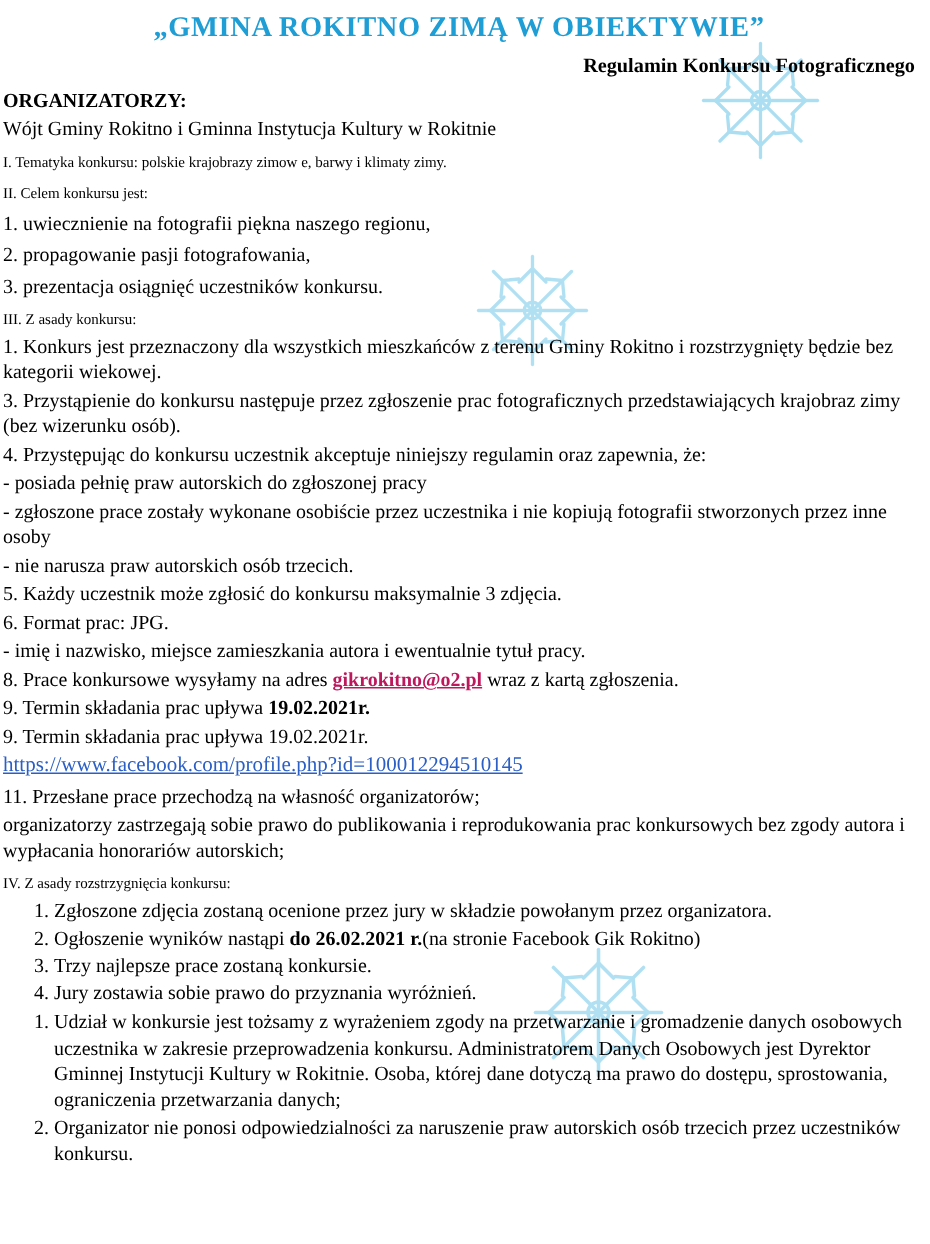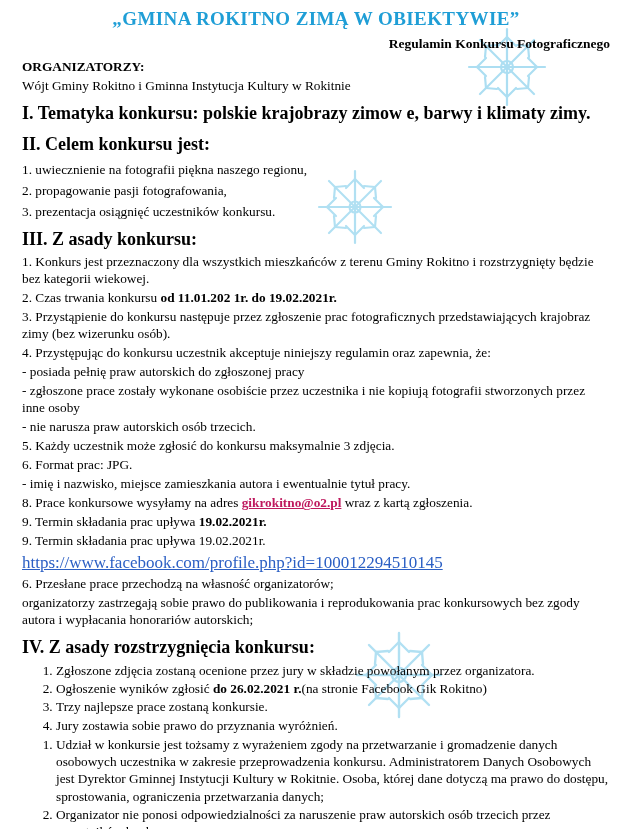--- a/index.html
+++ b/index.html
@@ -13,21 +13,21 @@
     font-family: "Liberation Serif", serif;
     color: #000000;
     position: relative;
     overflow: hidden;
   }
   .page {
     position: relative;
     width: 620px;
     height: 829px;
     box-sizing: border-box;
-    padding: 6px 10px 4px 22px;
+    padding: 6px 10px 4px 2px;
   }
   .snowflakes {
     position: absolute;
     inset: 0;
     pointer-events: none;
     z-index: 0;
   }
   .content {
     position: relative;
     z-index: 2;
@@ -52,33 +52,33 @@
   }
   p.line {
     margin: 2px 0 1px 0;
     font-size: 13.3px;
     line-height: 1.28;
   }
   p.smallgap {
     margin-top: 4px;
   }
   .heading {
-    font-weight: bold;
-    font-size: 18px;
+    font-weight: normal;
+    font-size: 10px;
     margin: 8px 0 2px 0;
     line-height: 1.3;
   }
   .email-link {
     color: #be185d;
     font-weight: bold;
     text-decoration: underline;
   }
   .fb-link {
     color: #2b5fc4;
-    font-size: 17px;
+    font-size: 14px;
   }
   ol.numbered {
     margin: 2px 0 0 0;
     padding-left: 34px;
     font-size: 13.3px;
     line-height: 1.3;
   }
   ol.numbered > li {
     margin-bottom: 1px;
   }
@@ -177,23 +177,20 @@
 
     <p class="heading">I. Tematyka konkursu: polskie krajobrazy zimow e, barwy i klimaty zimy.</p>
 
     <p class="heading">II. Celem konkursu jest:</p>
     <p class="line smallgap">1. uwiecznienie na fotografii piękna naszego regionu,</p>
     <p class="line smallgap">2. propagowanie pasji fotografowania,</p>
     <p class="line smallgap">3. prezentacja osiągnięć uczestników konkursu.</p>
 
     <p class="heading">III. Z asady konkursu:</p>
     <p class="line">1. Konkurs jest przeznaczony dla wszystkich mieszkańców z terenu Gminy Rokitno i rozstrzygnięty będzie bez kategorii wiekowej.</p>
-    <p class="line">
-      <span>2. Czas trwania konkursu </span><span class="b">od 11.01.202 1r. do 19.02.2021r.</span>
-    </p>
     <p class="line">3. Przystąpienie do konkursu następuje przez zgłoszenie prac fotograficznych przedstawiających krajobraz zimy (bez wizerunku osób).</p>
     <p class="line">4. Przystępując do konkursu uczestnik akceptuje niniejszy regulamin oraz zapewnia, że:</p>
     <p class="line">- posiada pełnię praw autorskich do zgłoszonej pracy</p>
     <p class="line">- zgłoszone prace zostały wykonane osobiście przez uczestnika i nie kopiują fotografii stworzonych przez inne osoby</p>
     <p class="line">- nie narusza praw autorskich osób trzecich.</p>
     <p class="line">5. Każdy uczestnik może zgłosić do konkursu maksymalnie 3 zdjęcia.</p>
     <p class="line">6. Format prac: JPG.</p>
     <p class="line">- imię i nazwisko, miejsce zamieszkania autora i ewentualnie tytuł pracy.</p>
     <p class="line">
       <span>8. Prace konkursowe wysyłamy na adres</span>
@@ -201,28 +198,28 @@
       <span>wraz z kartą zgłoszenia.</span>
     </p>
     <p class="line">
       <span>9. Termin składania prac upływa</span>
       <span class="b">19.02.2021r.</span>
     </p>
     <p class="line">9. Termin składania prac upływa 19.02.2021r.</p>
     <p class="line">
       <a class="fb-link" href="#">https://www.facebook.com/profile.php?id=100012294510145</a>
     </p>
-    <p class="line">6. Przesłane prace przechodzą na własność organizatorów;</p>
+    <p class="line">11. Przesłane prace przechodzą na własność organizatorów;</p>
     <p class="line">organizatorzy zastrzegają sobie prawo do publikowania i reprodukowania prac konkursowych bez zgody autora i wypłacania honorariów autorskich;</p>
 
     <p class="heading">IV. Z asady rozstrzygnięcia konkursu:</p>
     <ol class="numbered">
       <li>Zgłoszone zdjęcia zostaną ocenione przez jury w składzie powołanym przez organizatora.</li>
       <li>
-        <span>Ogłoszenie wyników zgłosić </span><span class="b">do 26.02.2021 r.</span><span>(na stronie Facebook Gik Rokitno)</span>
+        <span>Ogłoszenie wyników nastąpi </span><span class="b">do 26.02.2021 r.</span><span>(na stronie Facebook Gik Rokitno)</span>
       </li>
       <li>Trzy najlepsze prace zostaną konkursie.</li>
       <li>Jury zostawia sobie prawo do przyznania wyróżnień.</li>
     </ol>
 
     <ol class="numbered">
       <li>Udział w konkursie jest tożsamy z wyrażeniem zgody na przetwarzanie i gromadzenie danych osobowych uczestnika w zakresie przeprowadzenia konkursu. Administratorem Danych Osobowych jest Dyrektor Gminnej Instytucji Kultury w Rokitnie. Osoba, której dane dotyczą ma prawo do dostępu, sprostowania, ograniczenia przetwarzania danych;</li>
       <li>Organizator nie ponosi odpowiedzialności za naruszenie praw autorskich osób trzecich przez uczestników konkursu.</li>
 
     </ol>

